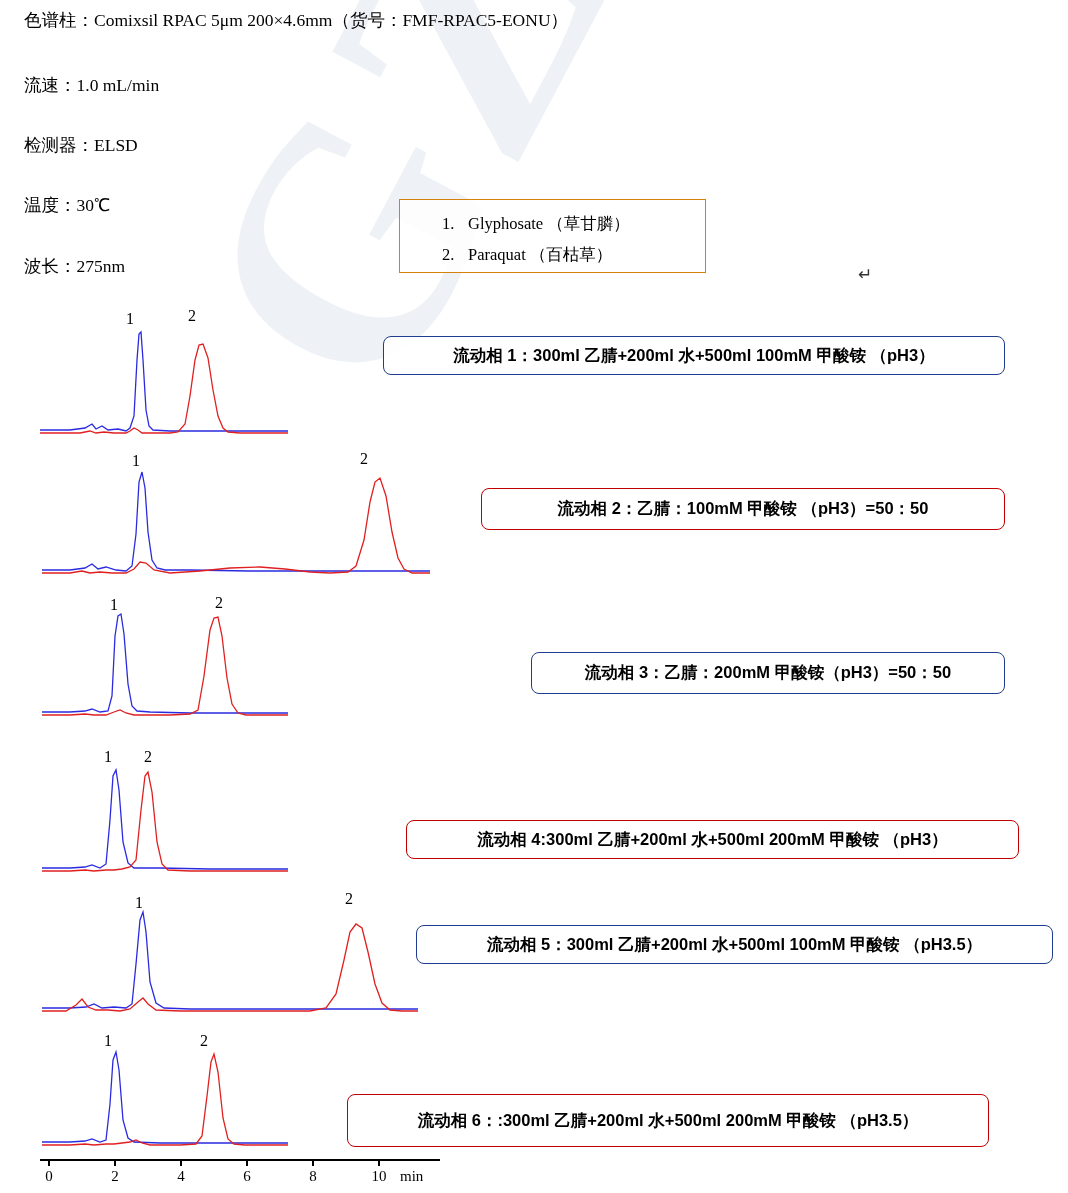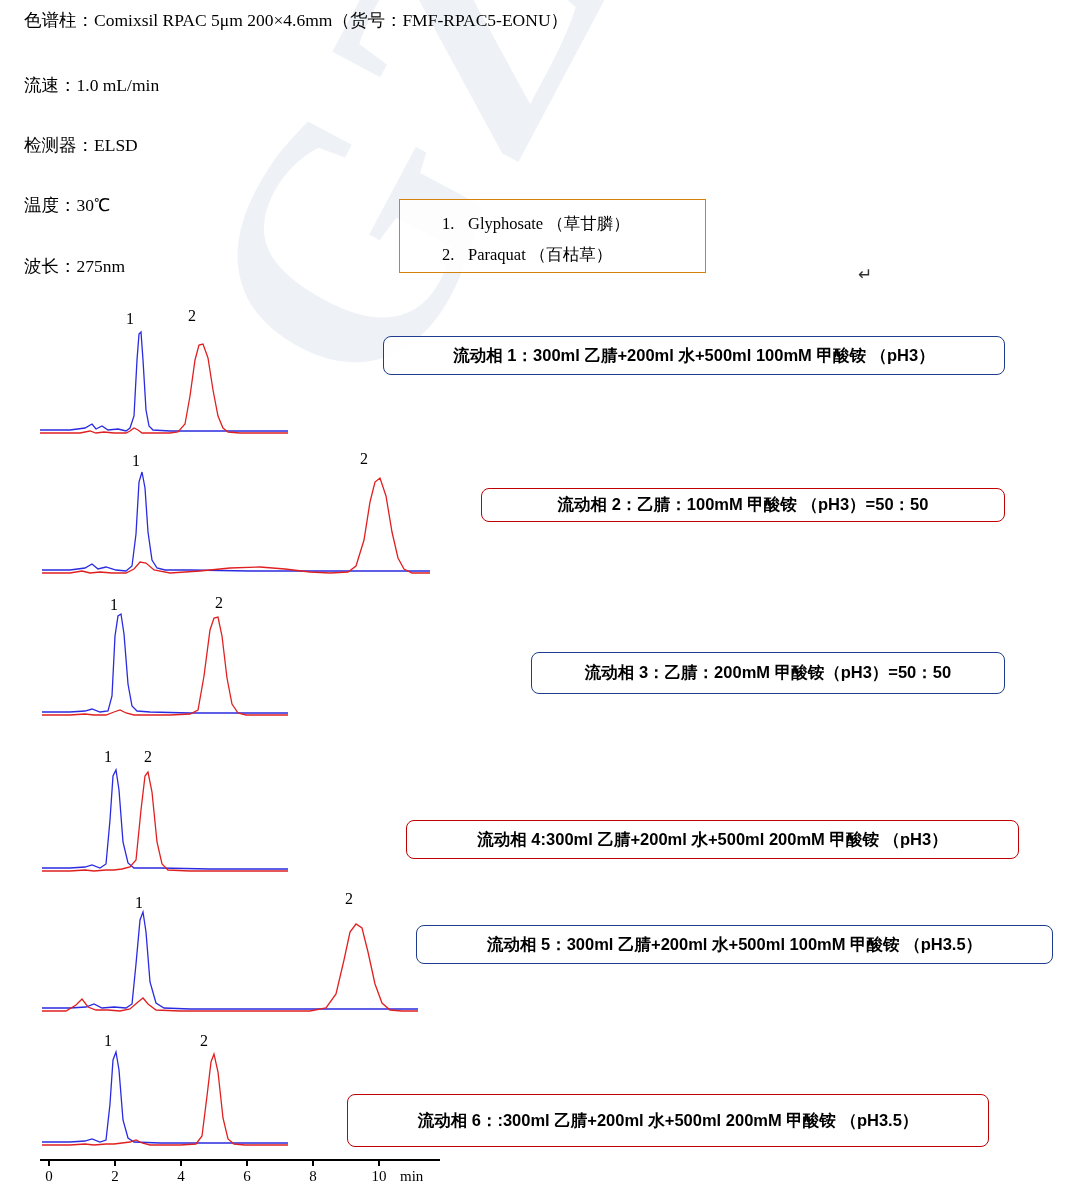--- a/index.html
+++ b/index.html
@@ -150,21 +150,21 @@
     <polyline fill="none" stroke="#e02020" stroke-width="1.3" points="10,113 50,113 60,111 66,113 74,112 84,113 96,113 100,111 104,108 108,110 112,113 128,113 140,113 148,112 155,104 160,76 165,40 169,25 173,24 178,38 183,70 188,96 193,108 198,112 210,113 250,113 258,113"></polyline>
   </svg>
   <div class="label-box lb-blue" style="left:383px;top:336px;width:622px;height:39px;">流动相 1：300ml 乙腈+200ml 水+500ml 100mM 甲酸铵 （pH3）</div>
 
   <div class="peaknum" style="left:132px;top:452px;">1</div>
   <div class="peaknum" style="left:360px;top:450px;">2</div>
   <svg class="chrom" style="top:462px;" width="420" height="120" viewBox="0 0 420 120">
     <polyline fill="none" stroke="#2a2ae0" stroke-width="1.3" points="12,108 40,108 55,106 62,102 68,107 76,105 86,108 96,109 102,104 106,72 109,20 112,10 115,26 118,70 122,98 127,106 135,108 160,108 220,109 300,109 380,109 400,109"></polyline>
     <polyline fill="none" stroke="#e02020" stroke-width="1.3" points="12,111 40,111 52,109 60,111 70,110 82,111 96,111 104,107 110,100 116,101 124,108 140,111 170,109 200,106 230,105 255,107 280,110 300,111 318,110 326,104 334,78 340,40 345,20 350,16 356,34 362,70 368,96 374,107 382,111 395,111 400,111"></polyline>
   </svg>
-  <div class="label-box lb-red" style="left:481px;top:488px;width:524px;height:34px;">流动相 2：乙腈：100mM 甲酸铵 （pH3）=50：50</div>
+  <div class="label-box lb-red" style="left:481px;top:488px;width:524px;height:42px;">流动相 2：乙腈：100mM 甲酸铵 （pH3）=50：50</div>
 
   <div class="peaknum" style="left:110px;top:596px;">1</div>
   <div class="peaknum" style="left:215px;top:594px;">2</div>
   <svg class="chrom" style="top:606px;" width="280" height="120" viewBox="0 0 280 120">
     <polyline fill="none" stroke="#2a2ae0" stroke-width="1.3" points="12,106 40,106 55,105 62,103 70,106 78,105 82,90 85,30 88,10 91,8 94,28 98,78 102,100 107,105 120,106 160,107 230,107 258,107"></polyline>
     <polyline fill="none" stroke="#e02020" stroke-width="1.3" points="12,109 40,109 55,108 64,109 76,109 84,106 90,104 96,107 104,109 140,109 160,108 168,104 174,70 180,24 184,12 188,11 192,30 197,72 202,98 208,107 216,109 240,109 258,109"></polyline>
   </svg>
   <div class="label-box lb-blue" style="left:531px;top:652px;width:474px;height:42px;">流动相 3：乙腈：200mM 甲酸铵（pH3）=50：50</div>
 
   <div class="peaknum" style="left:104px;top:748px;">1</div>

